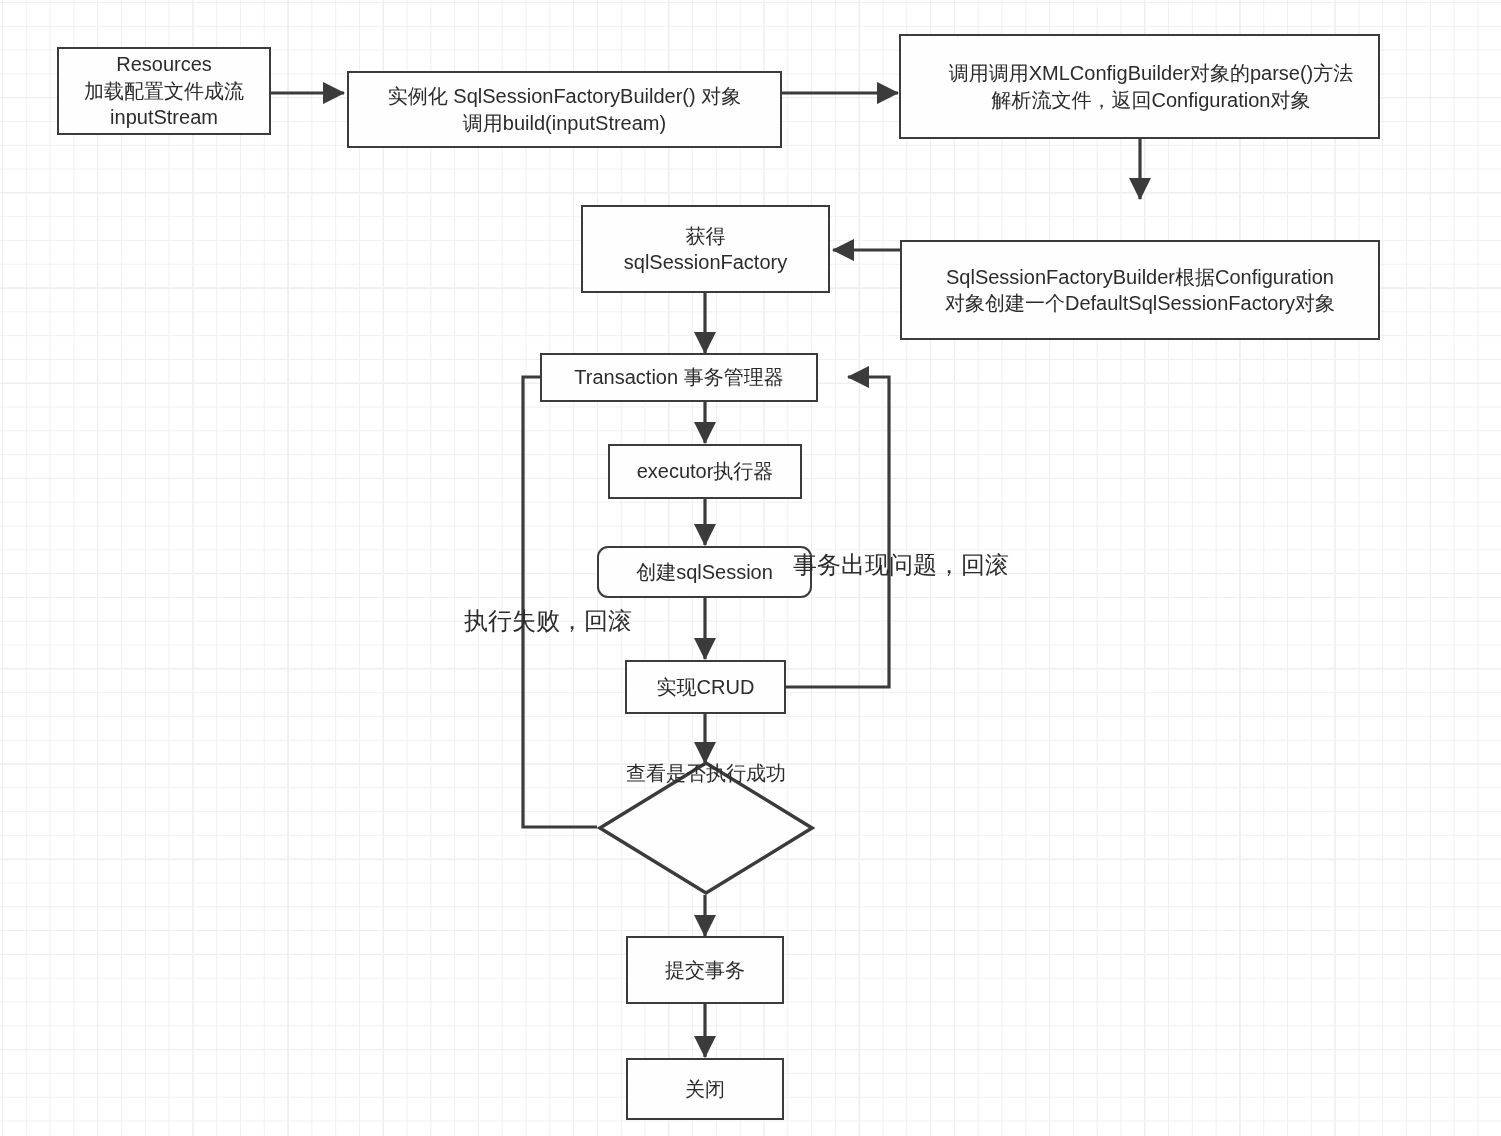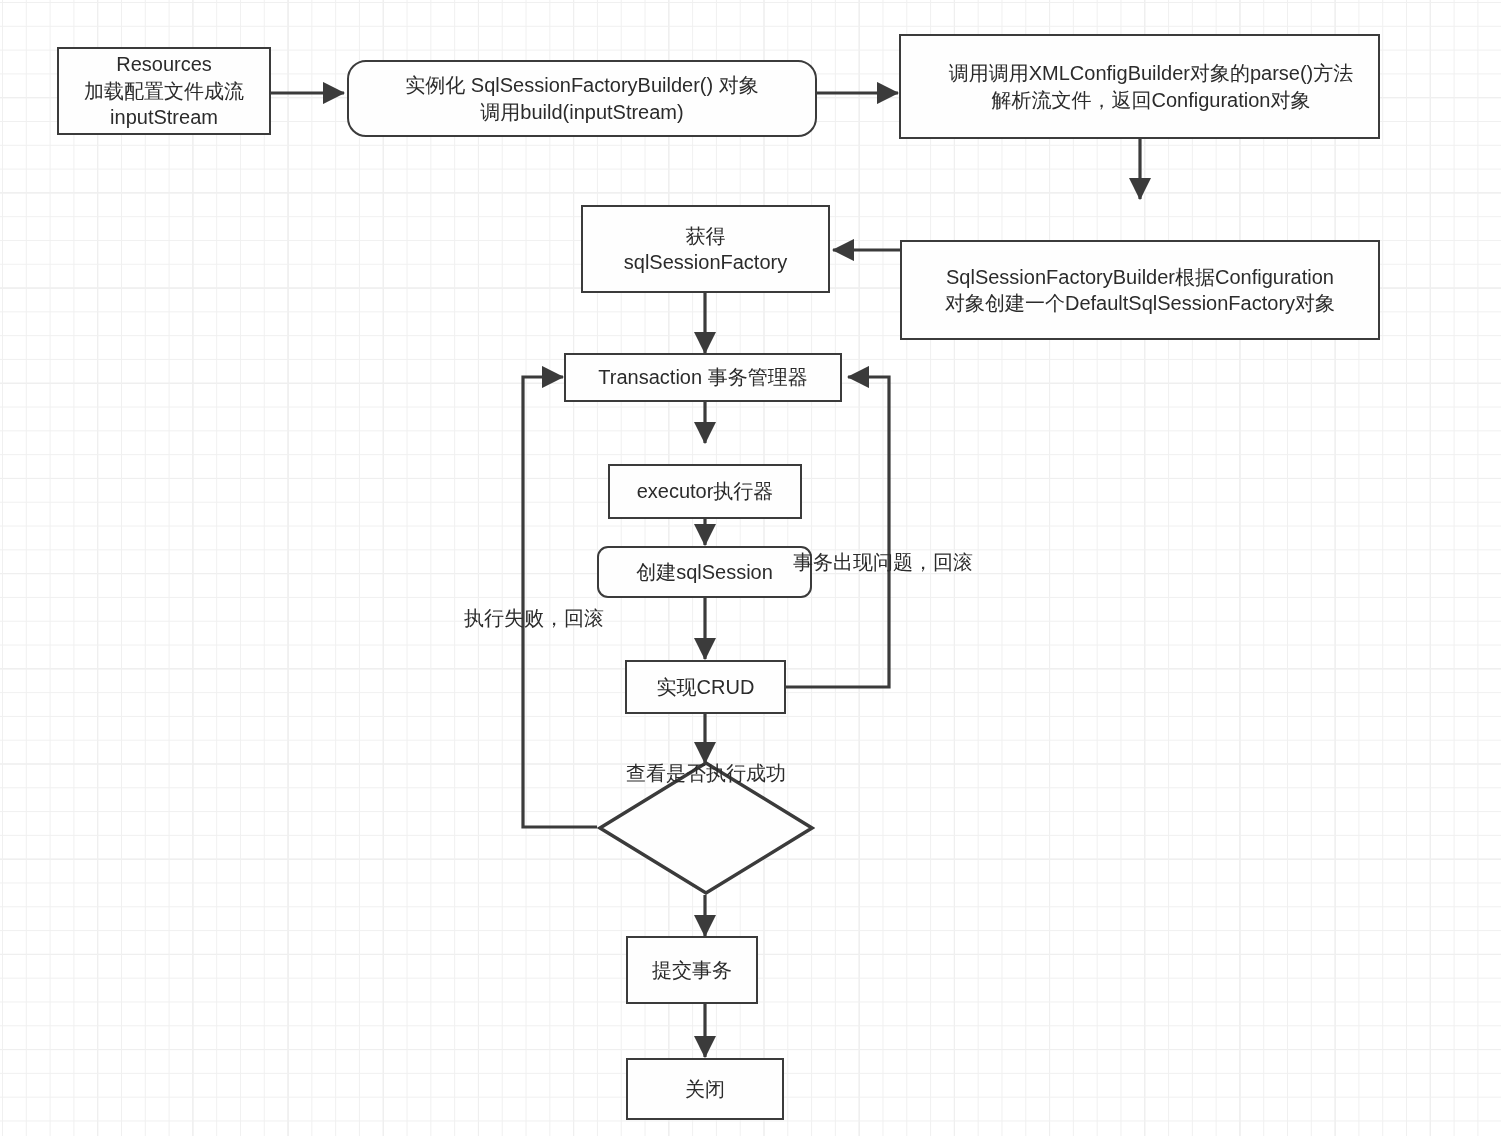--- a/index.html
+++ b/index.html
@@ -63,21 +63,21 @@
   .diamond-label {
     position: relative;
     z-index: 2;
     font-size: 20px;
     color: #2b2b2b;
     text-align: center;
     font-family: "Liberation Sans", "DejaVu Sans", sans-serif;
   }
   .edge-label {
     position: absolute;
-    font-size: 20px;
+    font-size: 24px;
     color: #2b2b2b;
     white-space: nowrap;
     background: transparent;
     font-family: "Liberation Sans", "DejaVu Sans", sans-serif;
   }
 </style>
 </head>
 <body>
 
 <div id="canvas">
@@ -115,48 +115,48 @@
       <path d="M 597 827 L 523 827 L 523 377 L 563 377" marker-end="url(#arrow)"></path>
 
       <path d="M 786 687 L 889 687 L 889 377 L 848 377" marker-end="url(#arrow)"></path>
     </g>
   </svg>
 
   <div class="node rect" style="left:57px; top:47px; width:214px; height:88px;">Resources
 加载配置文件成流
 inputStream</div>
 
-  <div class="node rect" style="left:347px; top:60px; width:470px; height:77px;border-radius:19px;">实例化 SqlSessionFactoryBuilder() 对象
+  <div class="node rect" style="left:347px; top:71px; width:435px; height:77px;">实例化 SqlSessionFactoryBuilder() 对象
 调用build(inputStream)</div>
 
   <div class="node rect" style="left:899px; top:34px; width:481px; height:105px;padding-left:23px;">调用调用XMLConfigBuilder对象的parse()方法
 解析流文件，返回Configuration对象</div>
 
   <div class="node rect" style="left:900px; top:200px; width:480px; height:100px;margin-top:40px;">SqlSessionFactoryBuilder根据Configuration
 对象创建一个DefaultSqlSessionFactory对象</div>
 
   <div class="node rect" style="left:581px; top:205px; width:249px; height:88px;">获得
 sqlSessionFactory</div>
 
-  <div class="node rect" style="left:564px; top:353px; width:278px; height:49px;">Transaction 事务管理器</div>
+  <div class="node rect" style="left:540px; top:353px; width:278px; height:49px;">Transaction 事务管理器</div>
 
-  <div class="node rect" style="left:608px; top:464px; width:194px; height:55px;">executor执行器</div>
+  <div class="node rect" style="left:608px; top:444px; width:194px; height:55px;">executor执行器</div>
 
   <div class="node rect" style="left:597px; top:546px; width:215px; height:52px;border-radius:11px;">创建sqlSession</div>
 
   <div class="node rect" style="left:625px; top:660px; width:161px; height:54px;">实现CRUD</div>
 
   <div class="diamond-wrap" style="left:597px; top:760px; width:218px; height:136px;">
     <svg width="218" height="136" viewBox="0 0 218 136">
       <polygon points="109,3 215,68 109,133 3,68" fill="#fefefe" stroke="#3b3b3b" stroke-width="3.4"></polygon>
     </svg>
     <span class="diamond-label">查看是否执行成功</span>
   </div>
 
-  <div class="node rect" style="left:626px; top:936px; width:132px; height:68px;">提交事务</div>
+  <div class="node rect" style="left:626px; top:936px; width:158px; height:68px;">提交事务</div>
 
   <div class="node rect" style="left:626px; top:1058px; width:158px; height:62px;">关闭</div>
 
   <div class="edge-label" style="left:464px; top:605px;">执行失败，回滚</div>
 
   <div class="edge-label" style="left:793px; top:549px;">事务出现问题，回滚</div>
 
 </div>
 
 </body></html>

